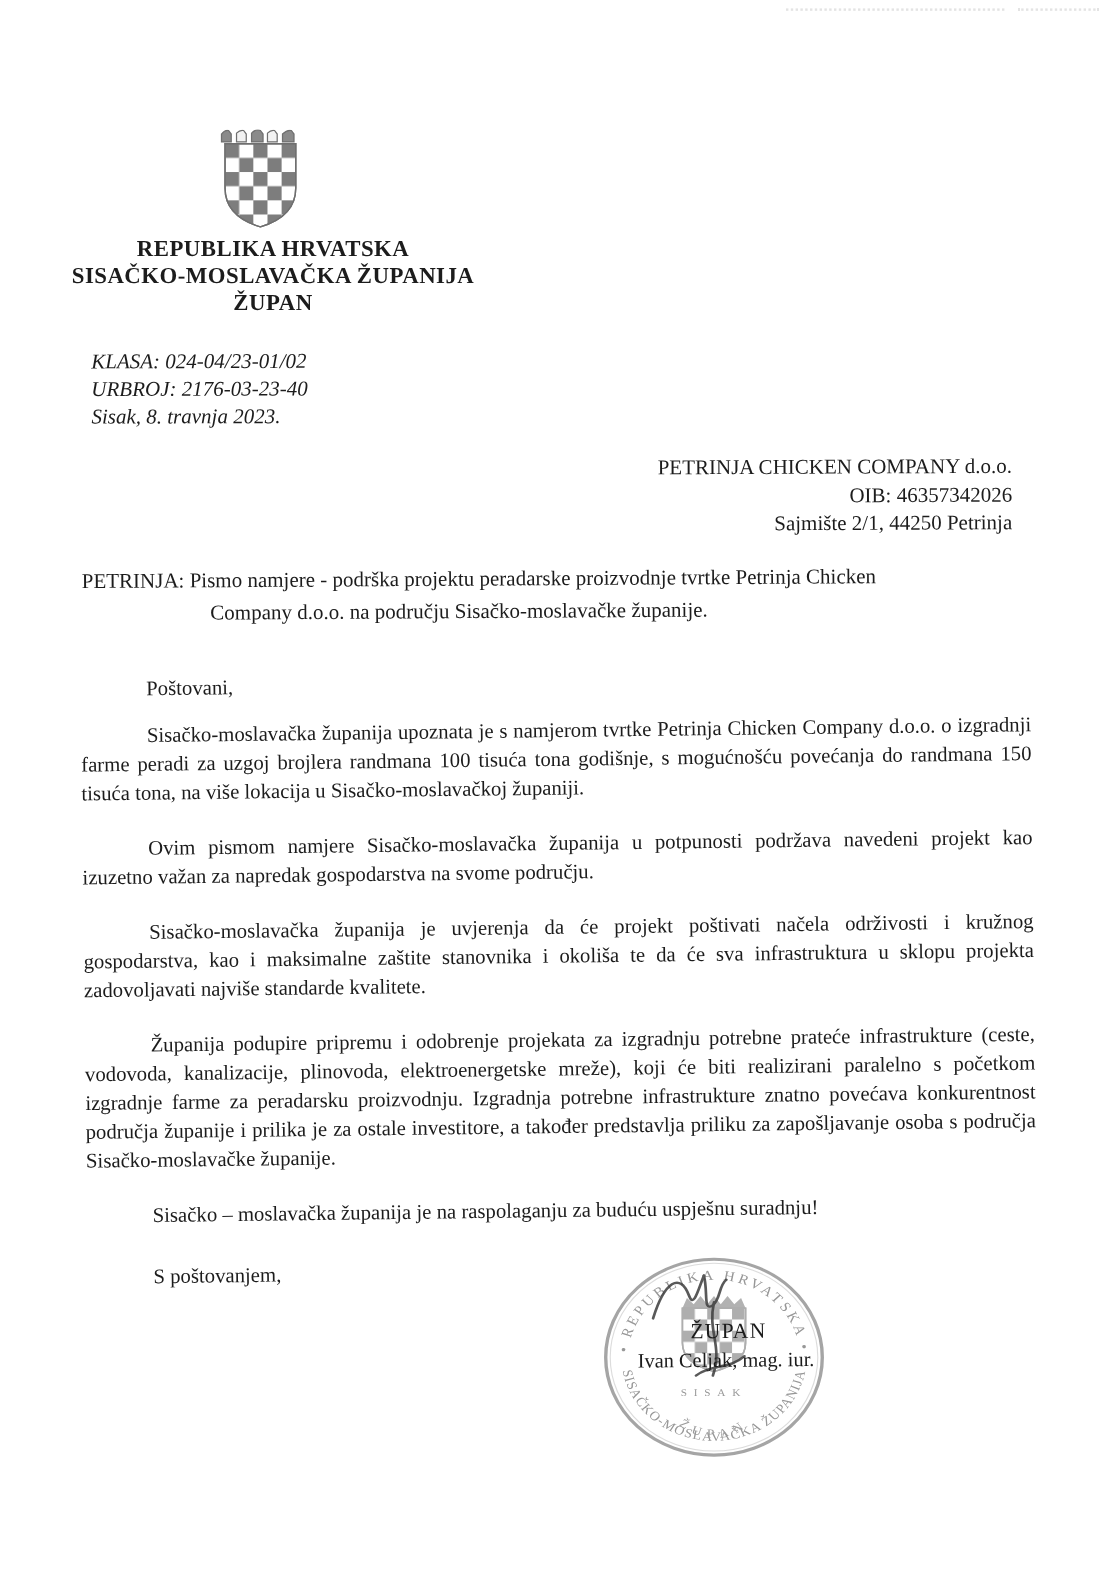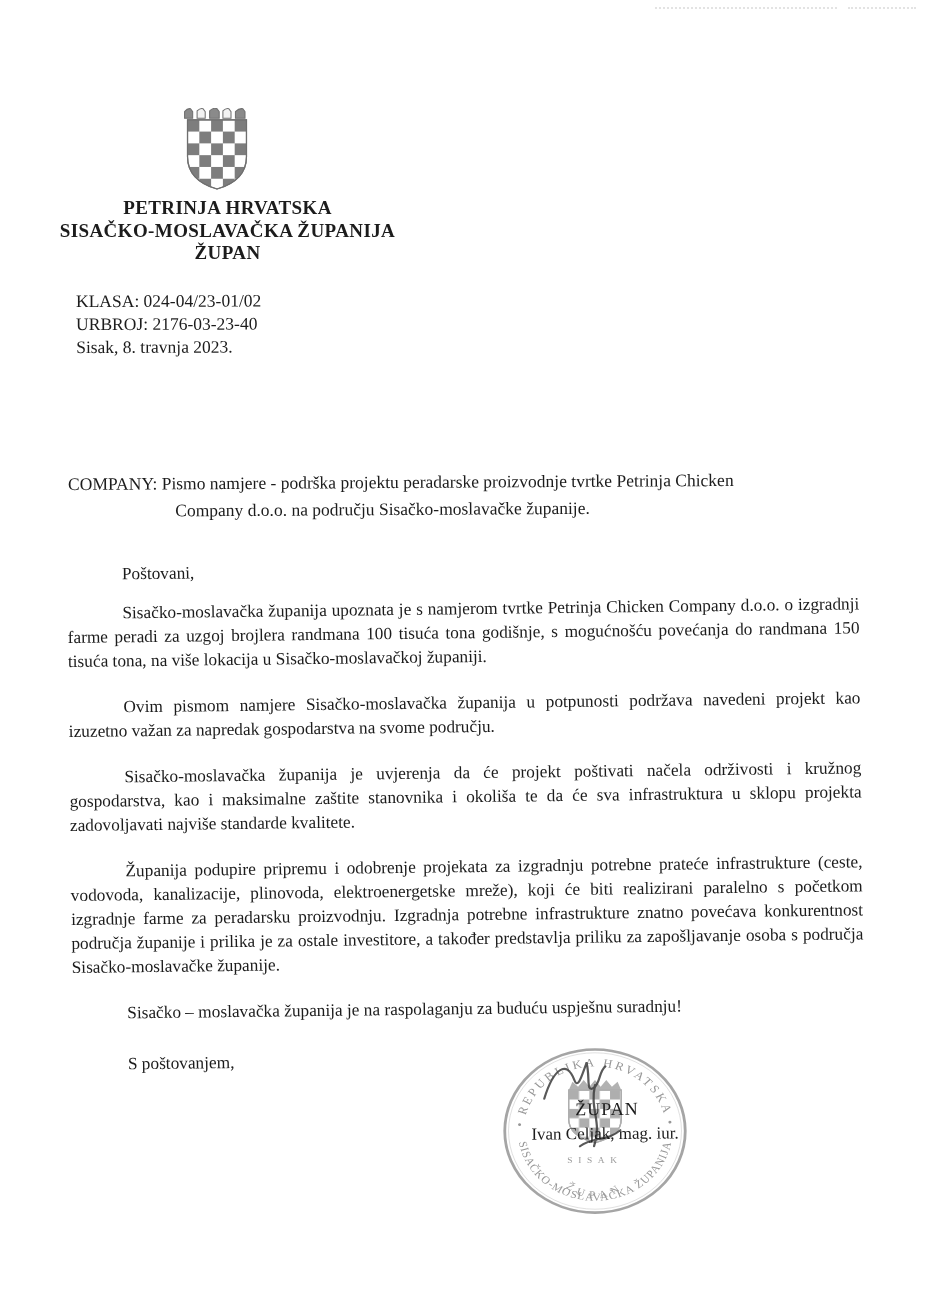--- a/index.html
+++ b/index.html
@@ -20,21 +20,21 @@
   .arms{position:absolute;left:180px;top:108px;width:74px;height:84px;}
 
   .gov-header{
     position:absolute;left:35px;top:197px;width:385px;
     text-align:center;font-weight:bold;font-size:19px;line-height:22.5px;
     letter-spacing:0.4px;
   }
   .ref-block{
     position:absolute;left:76px;top:290px;
     font-size:17.5px;line-height:23px;
-    transform:rotate(-0.15deg);transform-origin:0 0;
+    transform:rotate(-0.15deg);transform-origin:0 0;font-style:italic;
   }
   .recipient{
     position:absolute;right:82px;top:377px;
     text-align:right;font-size:17.5px;line-height:23.5px;
     transform:rotate(-0.25deg);transform-origin:100% 0;
   }
   .subject{
     position:absolute;left:68px;top:471px;width:800px;
     font-size:17.5px;line-height:26.5px;
     padding-left:107px;text-indent:-107px;box-sizing:border-box;
@@ -85,36 +85,39 @@
       <path d="M40,14 V4 Q45,-1 50,1 L53,5 V14 Z" fill="#8a8a8a"></path>
       <path d="M58,14 V4 Q62,0 66,1 L69,5 V14 Z" fill="#f2f2f2"></path>
       <path d="M75,14 V5 Q80,0 85,1 L88,5 V14 Z" fill="#8a8a8a"></path>
     </g>
 
     <path d="M10,16 H90 V66 Q90,98 50,110 Q10,98 10,66 Z" fill="#ffffff" stroke="#6f6f6f" stroke-width="1.6"></path>
     <path d="M10,16 H90 V66 Q90,98 50,110 Q10,98 10,66 Z" fill="url(#chk)" stroke="#6f6f6f" stroke-width="1.6"></path>
   </svg>
 
   <div class="gov-header">
-    <div>PETRINJA HRVATSKA</div>
+    <div>REPUBLIKA HRVATSKA</div>
     <div>SISAČKO-MOSLAVAČKA ŽUPANIJA</div>
     <div>ŽUPAN</div>
   </div>
 
   <div class="ref-block">
     <div>KLASA: 024-04/23-01/02</div>
     <div>URBROJ: 2176-03-23-40</div>
     <div>Sisak, 8. travnja 2023.</div>
   </div>
 
   <div class="recipient">
+    <div>PETRINJA CHICKEN COMPANY d.o.o.</div>
+    <div>OIB: 46357342026</div>
+    <div>Sajmište 2/1, 44250 Petrinja</div>
   </div>
 
   <div class="subject">
-    <span>COMPANY:</span>
+    <span>PETRINJA:</span>
     <span>Pismo namjere - podrška projektu peradarske proizvodnje tvrtke Petrinja Chicken</span><br>
     <span>Company d.o.o. na području Sisačko-moslavačke županije.</span>
   </div>
 
   <div class="body-block">
     <p class="salutation no-justify">Poštovani,</p>
     <p>Sisačko-moslavačka županija upoznata je s namjerom tvrtke Petrinja Chicken Company d.o.o. o izgradnji farme peradi za uzgoj brojlera randmana 100 tisuća tona godišnje, s mogućnošću povećanja do randmana 150 tisuća tona, na više lokacija u Sisačko-moslavačkoj županiji.</p>
     <p>Ovim pismom namjere Sisačko-moslavačka županija u potpunosti podržava navedeni projekt kao izuzetno važan za napredak gospodarstva na svome području.</p>
     <p>Sisačko-moslavačka županija je uvjerenja da će projekt poštivati načela održivosti i kružnog gospodarstva, kao i maksimalne zaštite stanovnika i okoliša te da će sva infrastruktura u sklopu projekta zadovoljavati najviše standarde kvalitete.</p>
     <p>Županija podupire pripremu i odobrenje projekata za izgradnju potrebne prateće infrastrukture (ceste, vodovoda, kanalizacije, plinovoda, elektroenergetske mreže), koji će biti realizirani paralelno s početkom izgradnje farme za peradarsku proizvodnju. Izgradnja potrebne infrastrukture znatno povećava konkurentnost područja županije i prilika je za ostale investitore, a također predstavlja priliku za zapošljavanje osoba s područja Sisačko-moslavačke županije.</p>

